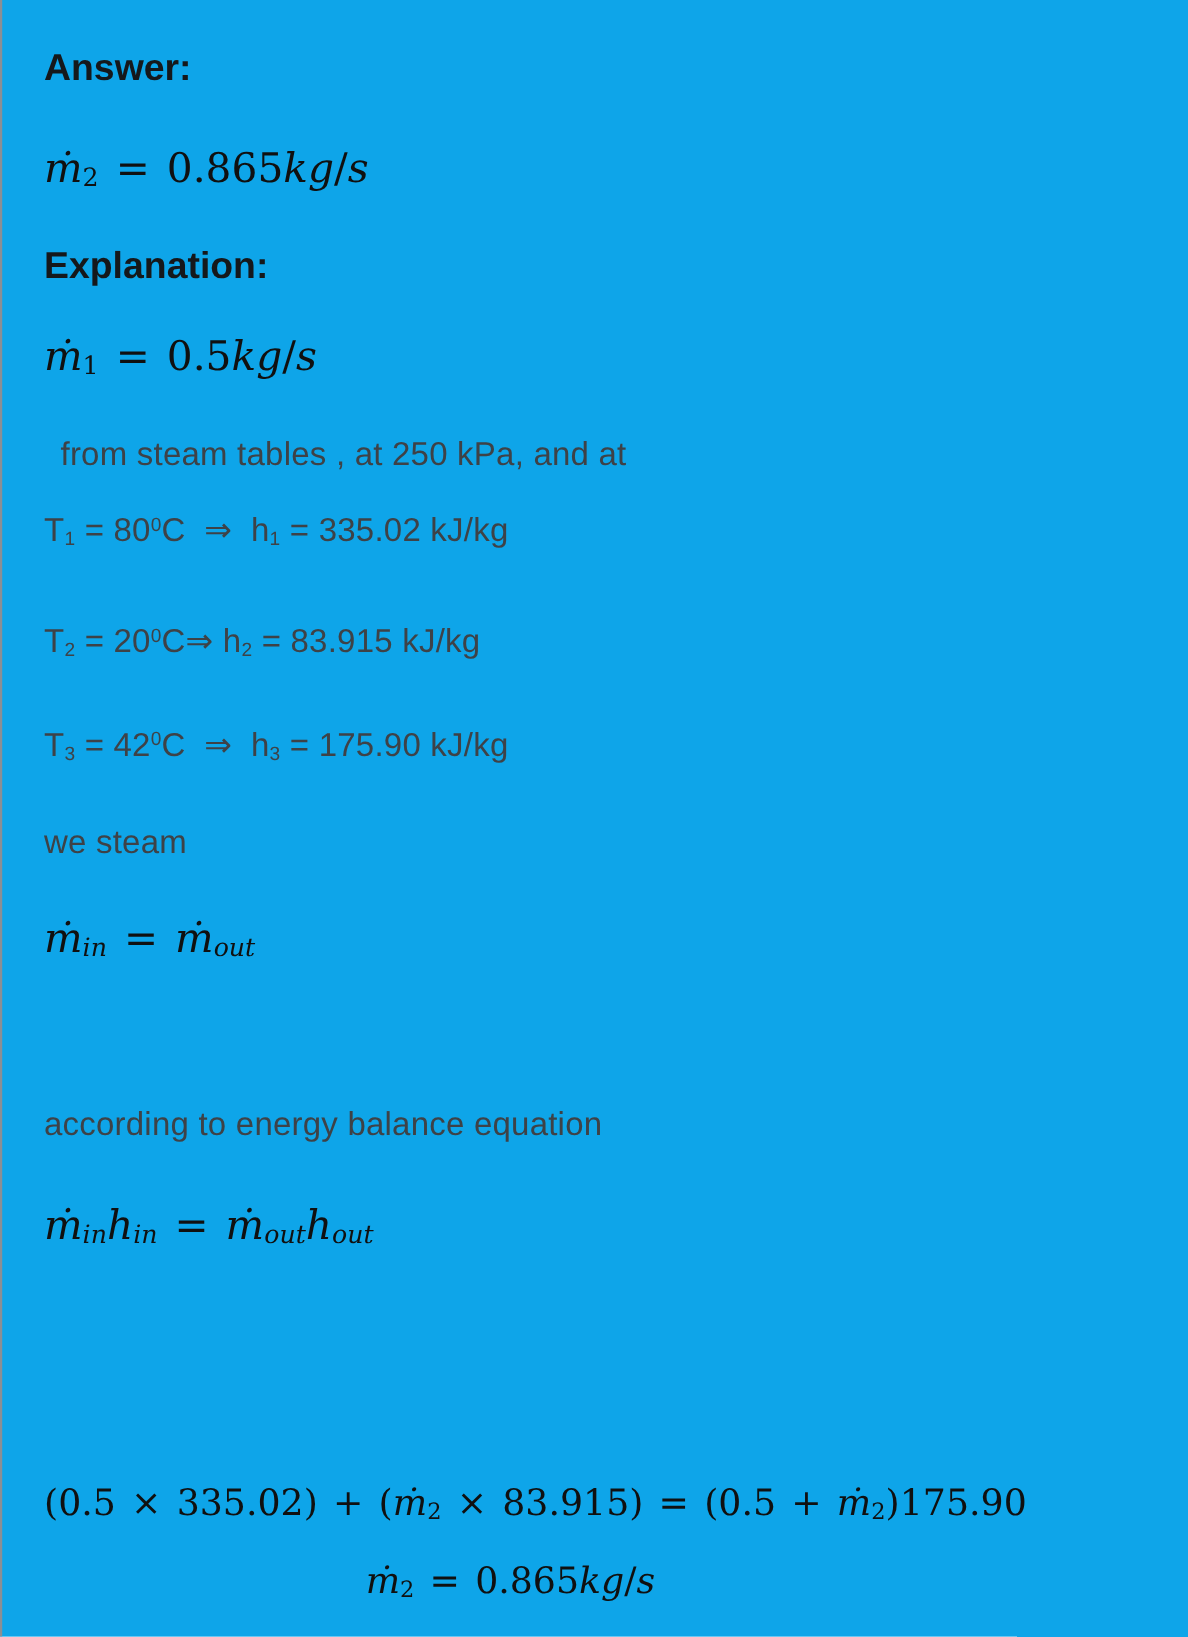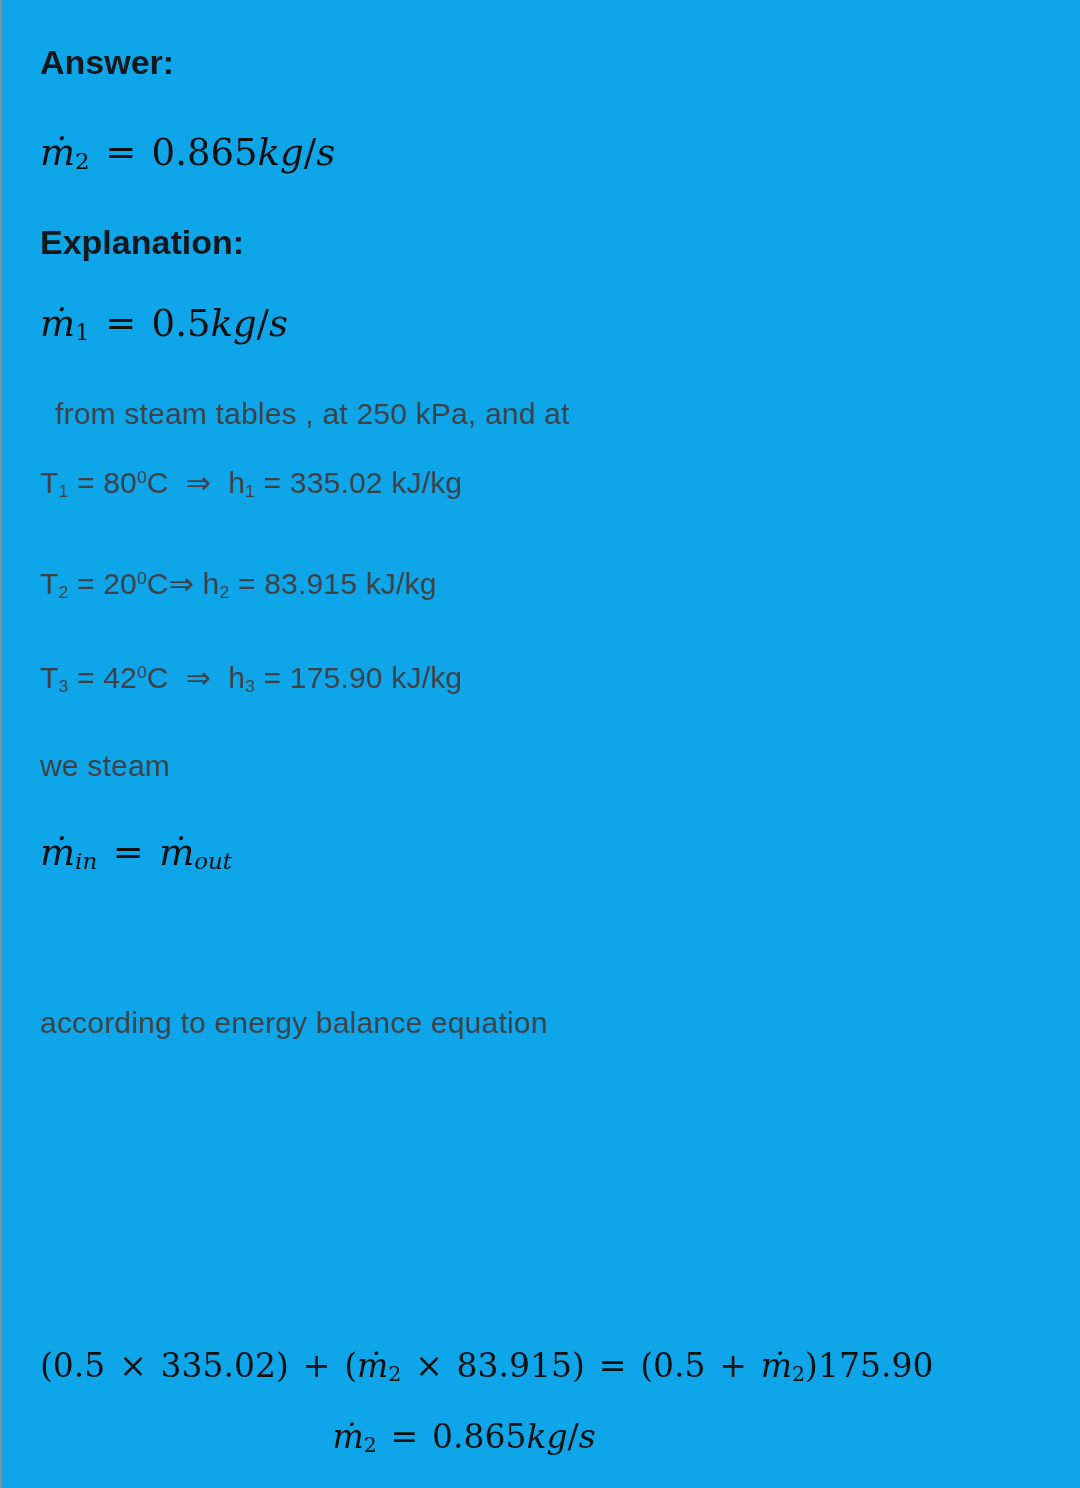--- a/index.html
+++ b/index.html
@@ -92,19 +92,20 @@
 
   <div class="line sans l-t3">T<sub>3</sub> = 42<sup>0</sup>C  ⇒  h<sub>3</sub> = 175.90 kJ/kg</div>
 
   <div class="line sans l-weknow">we steam</div>
 
   <div class="line math l-mass"><i>ṁ</i><sub><i>in</i></sub> = <i>ṁ</i><sub><i>out</i></sub></div>
 
 
   <div class="line sans l-energy">according to energy balance equation</div>
 
+  <div class="line math l-energy1"><i>ṁ</i><sub><i>in</i></sub><i>h</i><sub><i>in</i></sub> = <i>ṁ</i><sub><i>out</i></sub><i>h</i><sub><i>out</i></sub></div>
 
 
 
   <div class="line math centered l-c2">(0.5 × 335.02) + (<i>ṁ</i><sub>2</sub> × 83.915) = (0.5 + <i>ṁ</i><sub>2</sub>)175.90</div>
 
   <div class="line math centered l-c3"><i>ṁ</i><sub>2</sub> = 0.865<i>kg</i>/<i>s</i></div>
 </div>
 
 </body></html>

